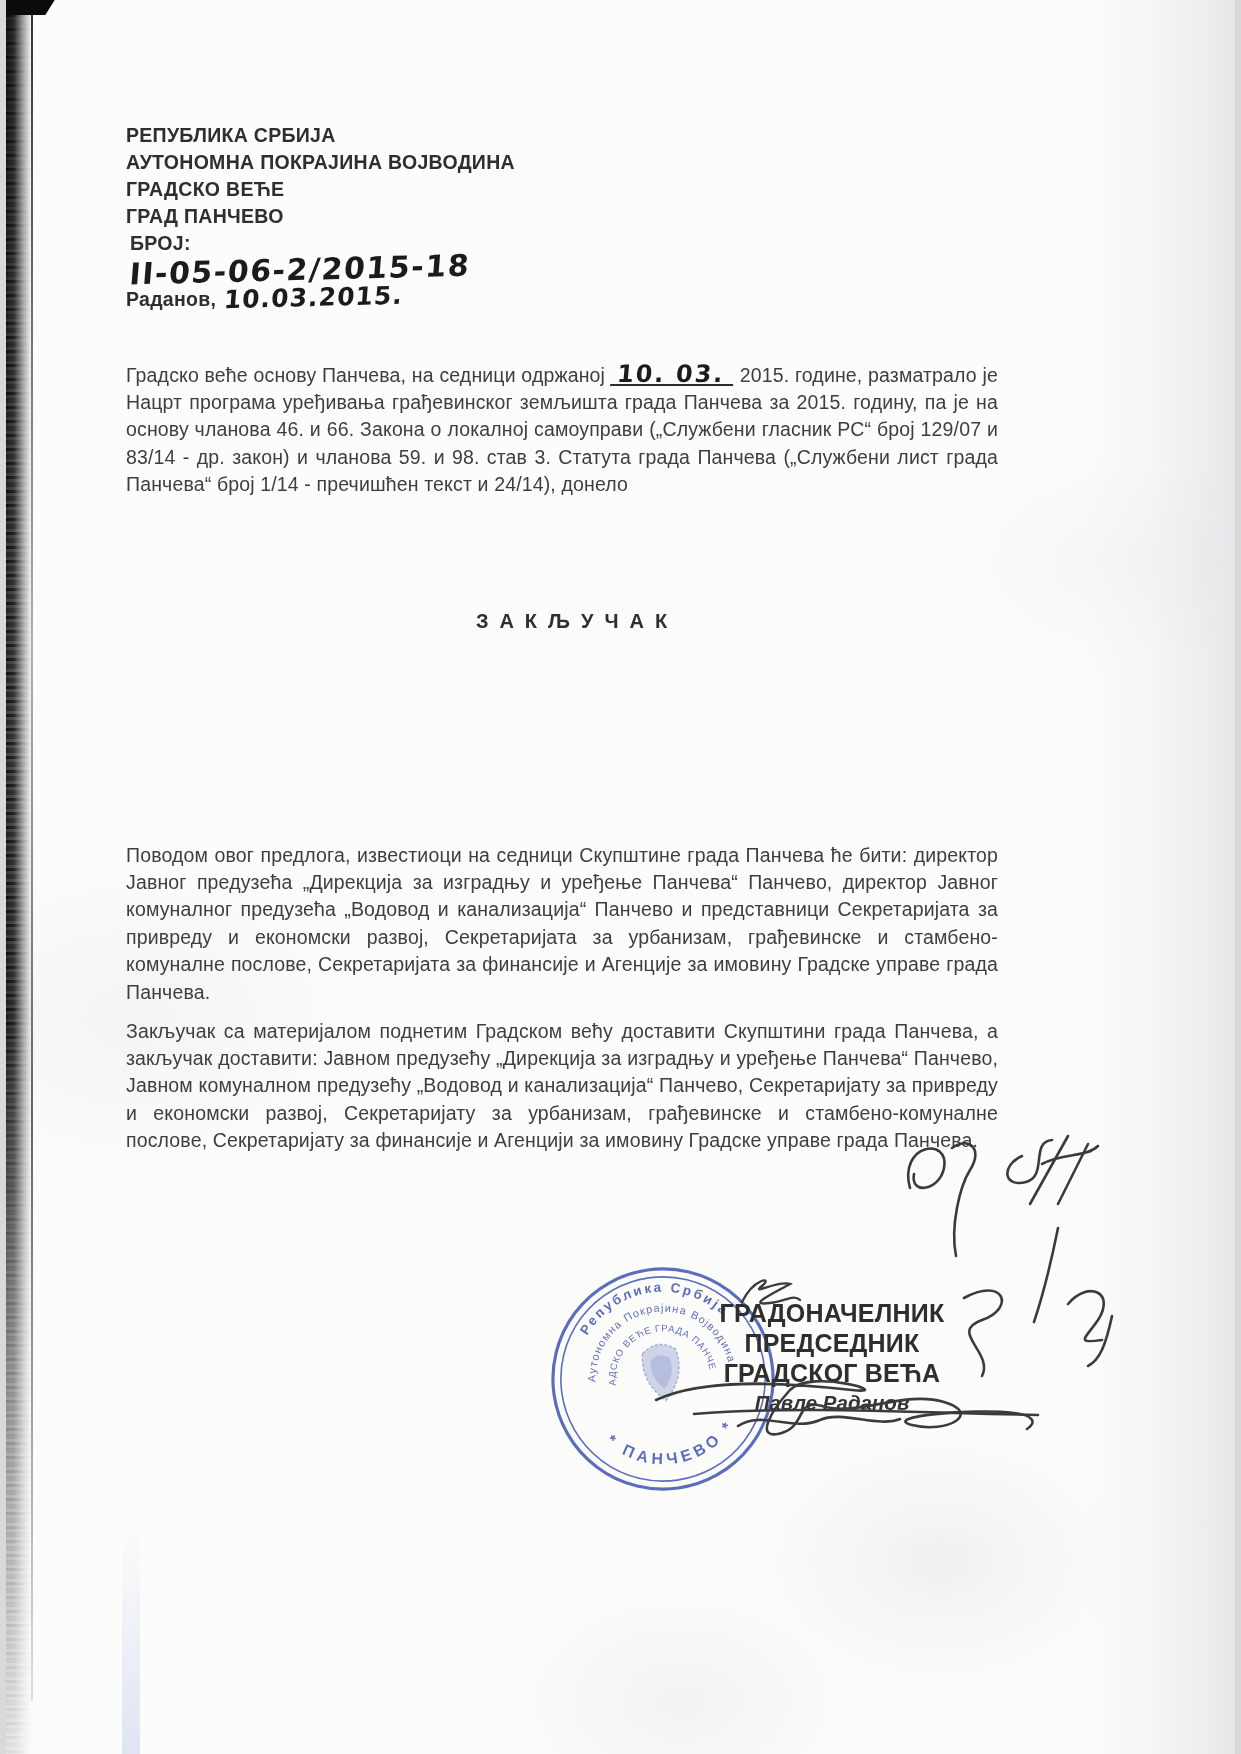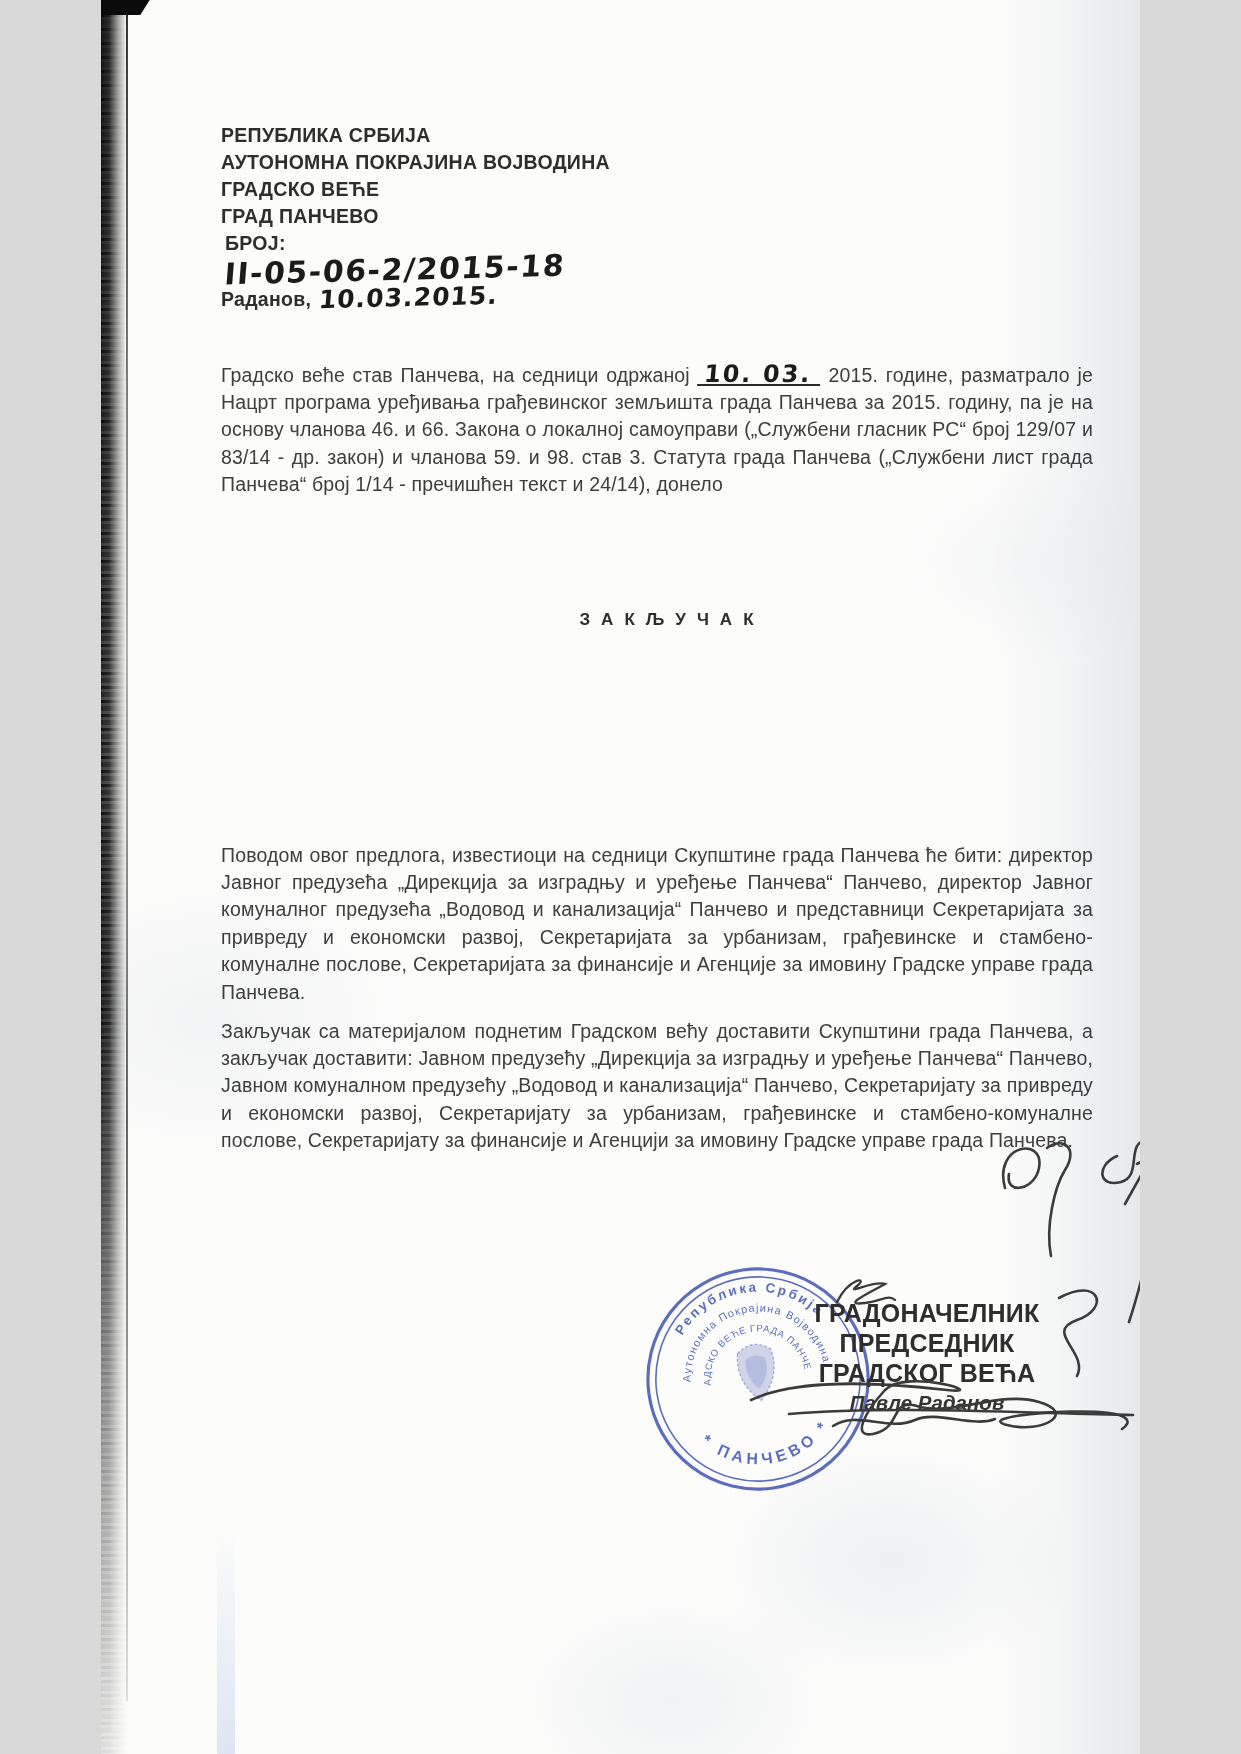--- a/index.html
+++ b/index.html
@@ -1,18 +1,18 @@
 <!DOCTYPE html>
 <html><head>
 <meta charset="utf-8">
 <style>
   html,body{margin:0;padding:0;background:#d9d9d9;}
   .page{
     position:relative;
-    width:1039px;height:1754px;
+    width:1229px;height:1754px;
     margin:0 auto;
     background:#fcfcfb;
     overflow:hidden;
     font-family:"Liberation Sans", sans-serif;
     color:#3d3d3d;
   }
   
   .mottle{position:absolute;inset:0;pointer-events:none;
     background:
       radial-gradient(260px 180px at 76% 89%, rgba(224,227,232,.5), transparent 70%),
@@ -43,21 +43,21 @@
   .label{font-size:19.5px;font-weight:bold;letter-spacing:.3px;}
   .hand{font-family:"DejaVu Sans", sans-serif;color:#1b1b1b;font-weight:600;
     display:inline-block;transform:skewX(-6deg) rotate(-1.5deg);}
   .hand-number{font-size:30px;letter-spacing:1.5px;margin-left:4px;line-height:30px;}
   .hand-date{font-size:25px;letter-spacing:1px;margin-left:8px;line-height:26px;}
   .para{position:absolute;left:120px;width:872px;font-size:19.5px;line-height:27.4px;
     text-align:justify;color:#3e3e3e;letter-spacing:.15px;}
   .hand-inline{font-size:24px;line-height:20px;letter-spacing:2px;padding:0 10px 0 6px;
     border-bottom:2px solid #2c2c2c;transform:skewX(-5deg);}
   .doc-heading{position:absolute;left:120px;top:610px;width:872px;text-align:center;
-    font-size:17px;font-weight:bold;letter-spacing:11px;color:#2f2f2f;text-indent:30px;}
+    font-size:20px;font-weight:bold;letter-spacing:11px;color:#2f2f2f;text-indent:30px;}
   
   .sig-titles{position:absolute;left:683px;top:1298px;width:286px;text-align:center;color:#2e2e2e;}
   .sig-title{font-size:25px;font-weight:bold;line-height:30px;letter-spacing:.2px;}
   .sig-name{font-size:20.5px;font-weight:bold;font-style:italic;line-height:30px;color:#343434;}
   .stamp-wrap{position:absolute;left:538px;top:1260px;width:238px;height:238px;
     transform:rotate(-8deg);opacity:.82;}
   .scribble{position:absolute;pointer-events:none;}
 </style>
 </head>
 <body>
@@ -79,21 +79,21 @@
     <div class="number-line">
       <span class="label">БРОЈ:</span>
       <span class="hand hand-number">II-05-06-2/2015-18</span>
     </div>
     <div class="place-line">
       <span class="label">Раданов,</span>
       <span class="hand hand-date">10.03.2015.</span>
     </div>
   </div>
 
-  <p class="para" style="top:342px;"><span>Градско веће став Панчева, на седници одржаној</span>
+  <p class="para" style="top:342px;"><span>Градско веће основу Панчева, на седници одржаној</span>
     <span class="hand hand-inline">10. 03.</span>
     <span>2015. године, разматрало је Нацрт програма уређивања грађевинског земљишта града Панчева за 2015. годину, па је на основу чланова 46. и 66. Закона о локалној самоуправи („Службени гласник РС“ број 129/07 и 83/14 - др. закон) и чланова 59. и 98. став 3. Статута града Панчева („Службени лист града Панчева“ број 1/14 - пречишћен текст и 24/14), донело</span></p>
 
   <div class="doc-heading">ЗАКЉУЧАК</div>
 
   <p class="para" style="top:822px;">Поводом овог предлога, известиоци на седници Скупштине града Панчева ће бити: директор Јавног предузећа „Дирекција за изградњу и уређење Панчева“ Панчево, директор Јавног комуналног предузећа „Водовод и канализација“ Панчево и представници Секретаријата за привреду и економски развој, Секретаријата за урбанизам, грађевинске и стамбено-комуналне послове, Секретаријата за финансије и Агенције за имовину Градске управе града Панчева.</p>
   <p class="para" style="top:998px;">Закључак са материјалом поднетим Градском већу доставити Скупштини града Панчева, а закључак доставити: Јавном предузећу „Дирекција за изградњу и уређење Панчева“ Панчево, Јавном комуналном предузећу „Водовод и канализација“ Панчево, Секретаријату за привреду и економски развој, Секретаријату за урбанизам, грађевинске и стамбено-комуналне послове, Секретаријату за финансије и Агенцији за имовину Градске управе града Панчева.</p>
 
   <div class="stamp-wrap">
     <svg width="238" height="238" viewBox="0 0 240 240">

